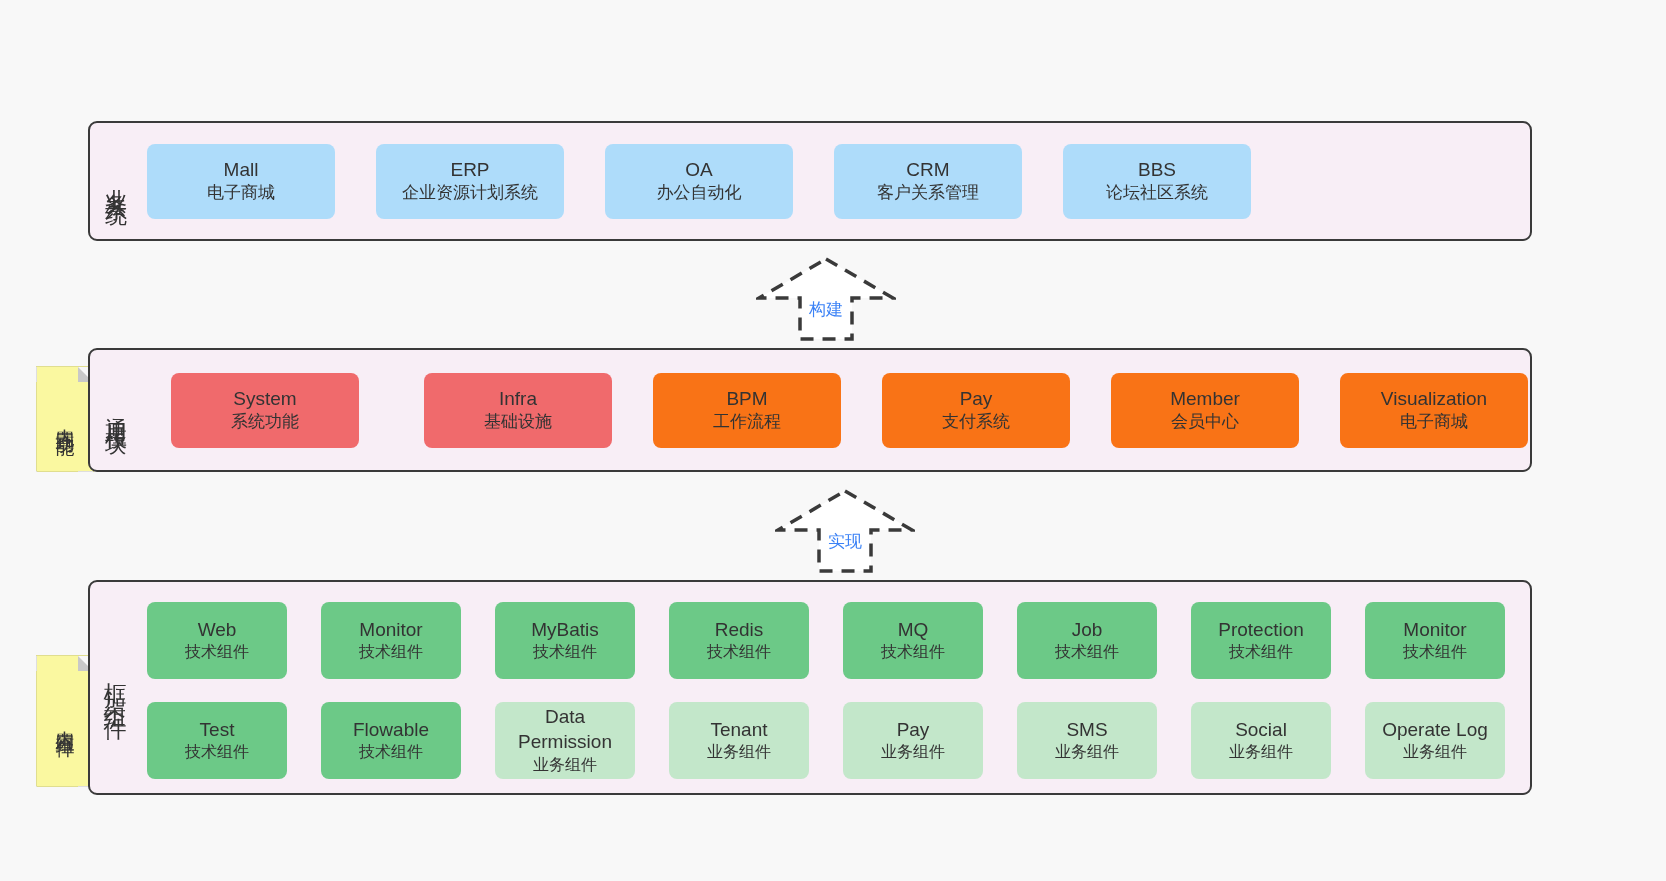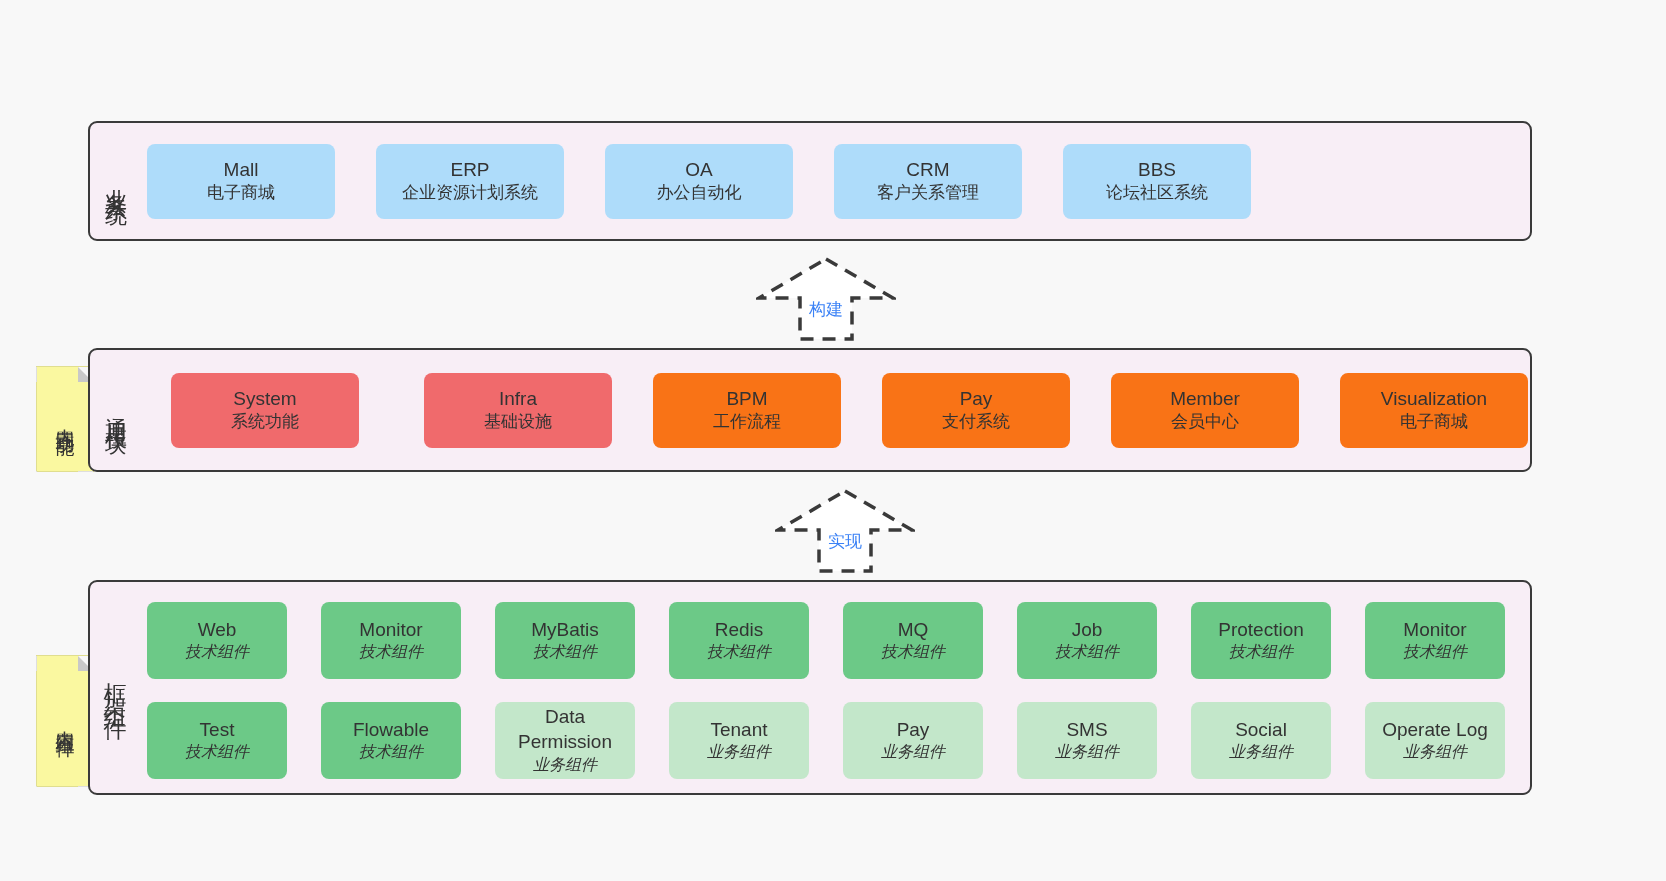--- a/index.html
+++ b/index.html
@@ -39,21 +39,21 @@
 
   .box{
     border-radius:8px;display:flex;flex-direction:column;
     align-items:center;justify-content:center;text-align:center;
     line-height:1.3;box-sizing:border-box;padding:4px 6px;
   }
   .boxes .box{width:188px;height:75px;}
   .brow .box{width:140px;height:77px;align-items:center;}
   .box-title{font-size:19px;color:#333;}
   .box-subtitle{font-size:17px;color:#333;}
-  .brow .box-subtitle{font-size:16px;font-style:italic;}
+  .brow .box-subtitle{font-size:16px;}
 
   .blue{background:#aedcfa;}
   .red{background:#f06a6c;margin-left:24px;}
   .pink{background:#f97316;}
   .green{background:#6cc987;}
   .lightgreen{background:#c3e7ca;}
 
   
   .note{
     position:absolute;left:36px;width:56px;

